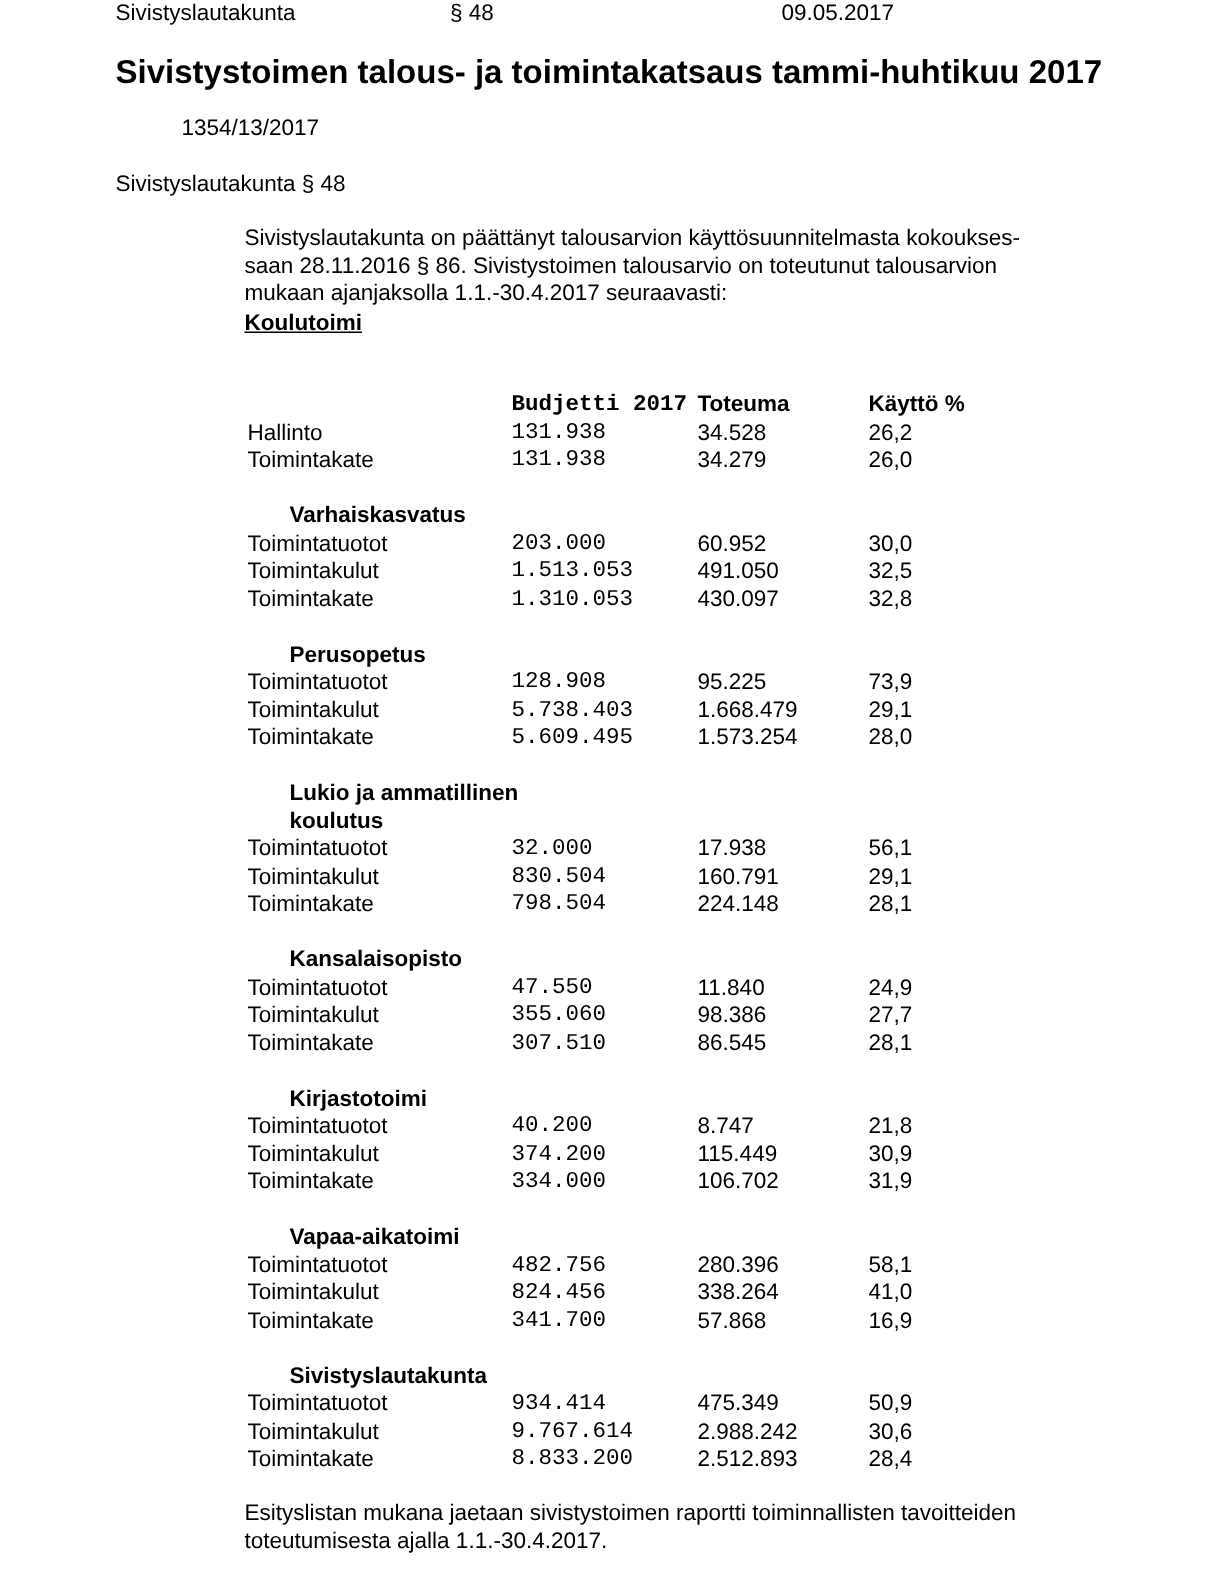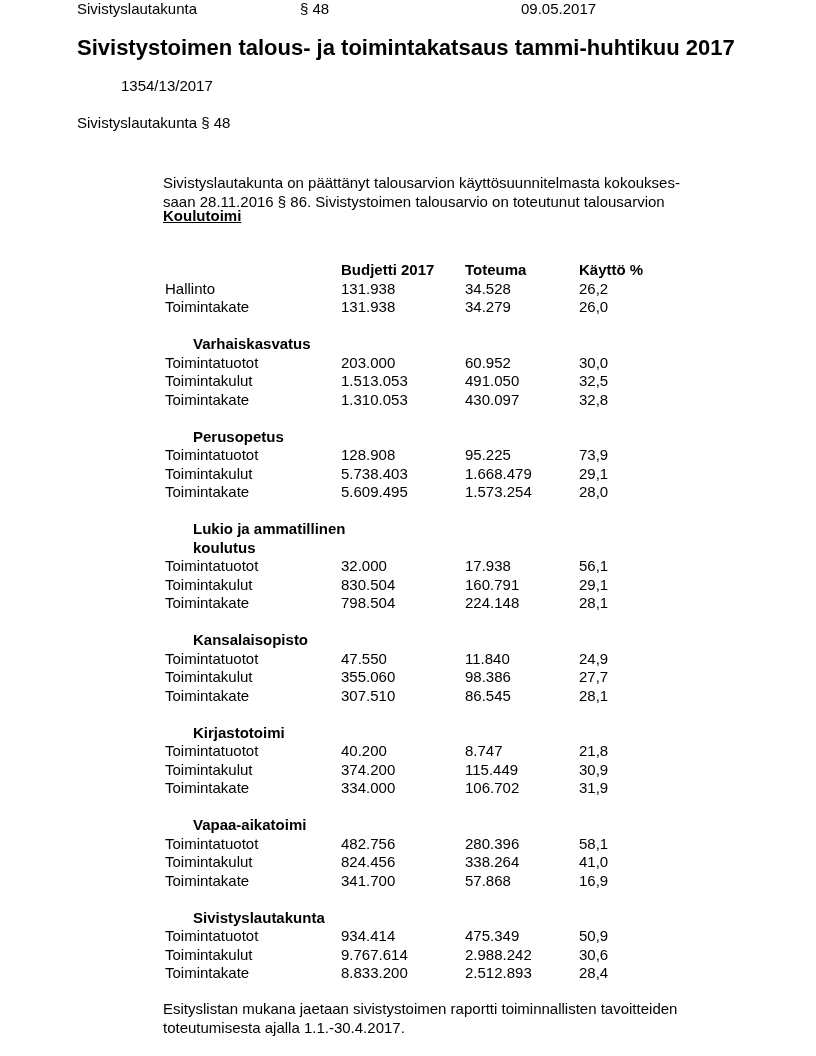--- a/index.html
+++ b/index.html
@@ -8,28 +8,28 @@
       font-family: "Liberation Sans", sans-serif; color: #000; font-size: 15px;
     }
     .hdr { position: absolute; top: 0; left: 77px; width: 700px; height: 18px; font-size: 15px; line-height: 18px; }
     .hdr span { position: absolute; top: 0; white-space: nowrap; }
     .hdr .h-org { left: 0; }
     .hdr .h-sec { left: 223px; }
     .hdr .h-date { left: 444px; }
     .title { position: absolute; top: 37px; left: 77px; font-size: 22px; font-weight: bold; line-height: 22px; white-space: nowrap; }
     .docnum { position: absolute; top: 77px; left: 77px; line-height: 18px; margin-left: 44px; }
     .section { position: absolute; top: 114px; left: 77px; line-height: 18px; }
-    .intro { position: absolute; top: 150px; left: 163px; width: 560px; line-height: 18.5px; margin-top: 24px; }
+    .intro { position: absolute; top: 150px; left: 163px; width: 560px; line-height: 18.5px; }
     .intro div { white-space: nowrap; }
     .koulutoimi { position: absolute; top: 207px; left: 163px; font-weight: bold; text-decoration: underline; line-height: 18px; }
     .tbl { position: absolute; top: 261px; left: 165px; width: 560px; }
     .row { position: relative; height: 18.5px; line-height: 18.5px; white-space: nowrap; }
     .row span { position: absolute; top: 0; }
     .c0 { left: 0; }
-    .c1 { left: 176px; }
+    .c1 { left: 176px; font-family: Liberation Mono, monospace; }
     .c2 { left: 300px; }
     .c3 { left: 414px; }
     .bold { font-weight: bold; }
     .grp-title { font-weight: bold; height: 18.5px; line-height: 18.5px; white-space: nowrap; margin-left: 28px; }
     .gap { height: 18.5px; }
     .closing { position: absolute; top: 1000px; left: 163px; line-height: 18.5px; }
     .closing div { white-space: nowrap; }
   </style>
 </head>
 <body>
@@ -40,20 +40,21 @@
   <span class="h-date">09.05.2017</span>
 </div>
 
 <div class="title">Sivistystoimen talous- ja toimintakatsaus tammi-huhtikuu 2017</div>
 <div class="docnum">1354/13/2017</div>
 <div class="section">Sivistyslautakunta § 48</div>
 
 <div class="intro">
   <div>Sivistyslautakunta on päättänyt talousarvion käyttösuunnitelmasta kokoukses-</div>
   <div>saan 28.11.2016 § 86. Sivistystoimen talousarvio on toteutunut talousarvion</div>
+  <div>mukaan ajanjaksolla 1.1.-30.4.2017 seuraavasti:</div>
 </div>
 
 <div class="koulutoimi">Koulutoimi</div>
 
 <div class="tbl" id="budget-table">
   <div class="row bold">
     <span class="c1">Budjetti 2017</span>
     <span class="c2">Toteuma</span>
     <span class="c3">Käyttö %</span>
   </div>

